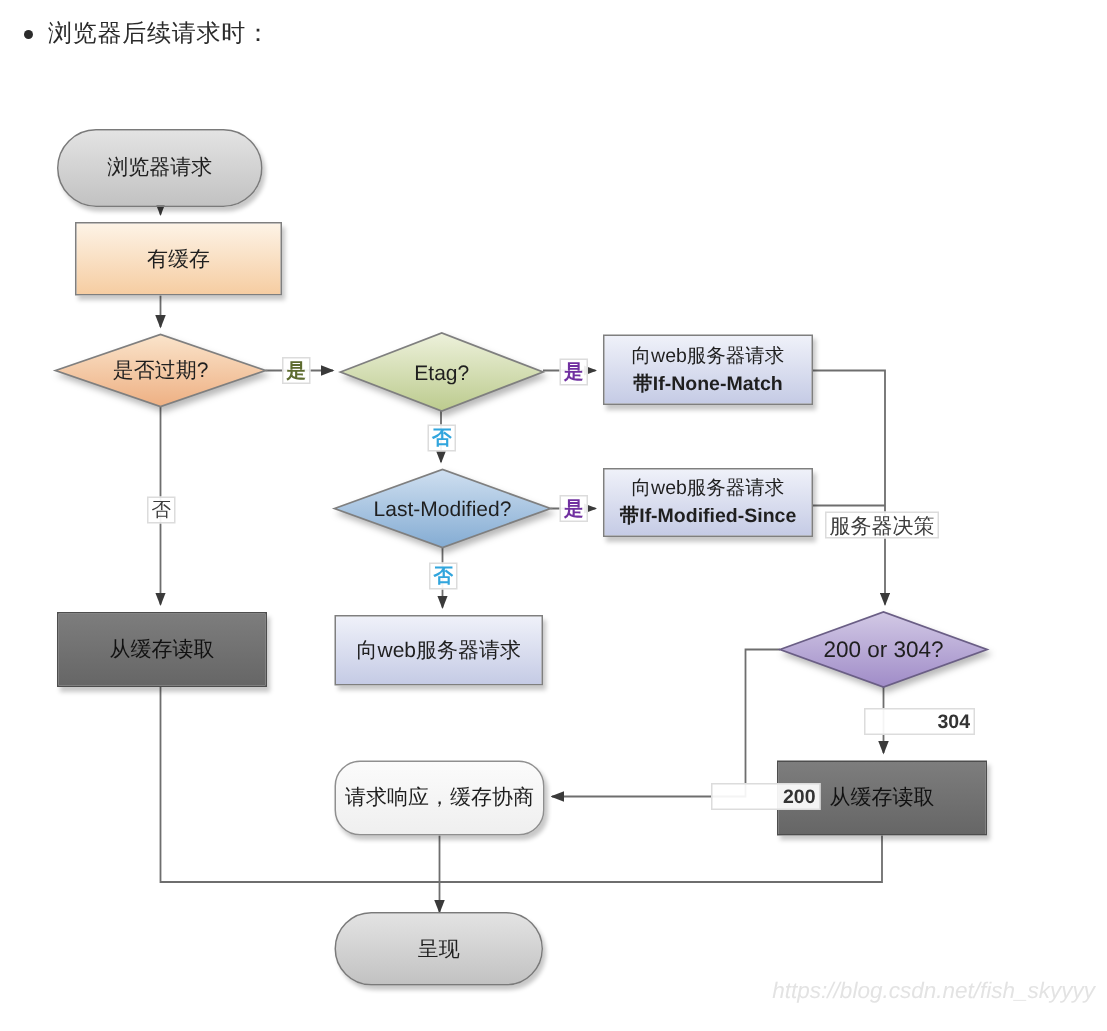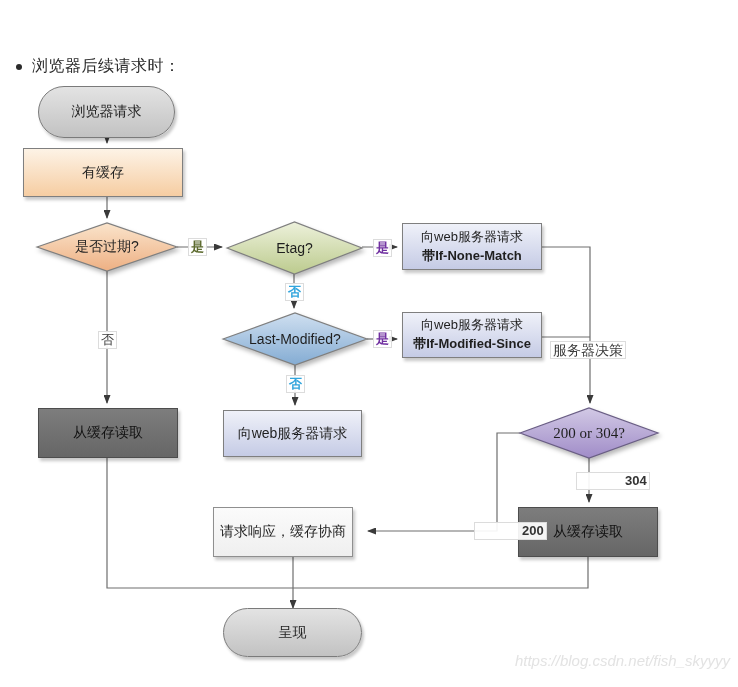--- a/index.html
+++ b/index.html
@@ -1,18 +1,18 @@
 <!DOCTYPE html>
 <html><head>
 <meta charset="utf-8">
 <style>
   html,body{margin:0;padding:0;background:#fff;}
   .canvas{position:relative;width:738px;height:687px;background:#fff;overflow:hidden;
           font-family:"Liberation Sans","DejaVu Sans",sans-serif;}
-  .bullet-row{position:absolute;left:16px;top:12px;display:flex;align-items:center;margin-top:44px;}
+  .bullet-row{position:absolute;left:16px;top:12px;display:flex;align-items:center;}
   .bullet-dot{width:6px;height:6px;border-radius:50%;background:#2b2b2b;margin-right:10px;}
   .bullet-text{font-size:16px;color:#2b2b2b;letter-spacing:.5px;}
 
   .layer{position:absolute;left:0;top:0;width:738px;height:687px;}
   .node{position:absolute;box-sizing:border-box;display:flex;flex-direction:column;
         align-items:center;justify-content:center;font-size:14px;color:#1f1f1f;z-index:1;text-align:center;}
   .rect{border:1px solid #7f7f7f;box-shadow:2px 3px 3px rgba(0,0,0,.22);}
   .stadium{border:1px solid #7a7a7a;border-radius:26px;background:linear-gradient(#e3e3e3,#c2c2c2);
            box-shadow:2px 3px 3px rgba(0,0,0,.22);margin-top:16px;}
   .grad-cache{background:linear-gradient(#fdf3e6,#f6cda2);}
@@ -64,21 +64,21 @@
 
   <div class="bullet-row">
     <span class="bullet-dot"></span>
     <span class="bullet-text">浏览器后续请求时：</span>
   </div>
 
   <div class="node stadium" style="left:38px;top:70px;width:137px;height:52px;">
     <span>浏览器请求</span>
   </div>
 
-  <div class="node rect grad-cache" style="left:23px;top:148px;width:160px;height:49px;">
+  <div class="node rect grad-cache" style="left:50px;top:148px;width:138px;height:49px;">
     <span>有缓存</span>
   </div>
 
   <div class="node diamond" style="left:37px;top:223px;width:140px;height:48px;">
     <svg width="140" height="48" viewBox="0 0 140 48">
       <defs>
           <linearGradient id="gExp" x1="0" y1="0" x2="0" y2="1">
         <stop offset="0" stop-color="#fae4cb"></stop>
             <stop offset="1" stop-color="#eeb083"></stop>
       </linearGradient>
@@ -135,28 +135,28 @@
   <div class="node diamond" style="left:520px;top:408px;width:138px;height:50px;">
     <svg width="138" height="50" viewBox="0 0 138 50">
       <defs>
           <linearGradient id="gSt" x1="0" y1="0" x2="0" y2="1">
         <stop offset="0" stop-color="#d2c9e5"></stop>
             <stop offset="1" stop-color="#a08cc8"></stop>
       </linearGradient>
         </defs>
       <polygon points="0,25 69,0 138,25 69,50" fill="url(#gSt)" stroke="#6a5e85" stroke-width="1.2"></polygon>
     </svg>
-    <span class="lbl" style="font-size:15px;font-family:Liberation Serif, serif;">200 or 304?</span>
+    <span class="lbl" style="font-size:15px;">200 or 304?</span>
   </div>
 
   <div class="node rect grad-dark" style="left:518px;top:507px;width:140px;height:50px;">
     <span>从缓存读取</span>
   </div>
 
-  <div class="node rect grad-white" style="left:213px;top:507px;width:140px;height:50px;">
+  <div class="node rect grad-white" style="left:223px;top:507px;width:140px;height:50px;border-radius:17px;">
     <span>请求响应，缓存协商</span>
   </div>
 
   <div class="node stadium" style="left:223px;top:592px;width:139px;height:49px;">
     <span>呈现</span>
   </div>
 
   <span class="chip b c-green" style="left:188px;top:238px;">是</span>
   <span class="chip c-dark" style="left:98px;top:331px;">否</span>
   <span class="chip b c-purple" style="left:373px;top:239px;">是</span>

